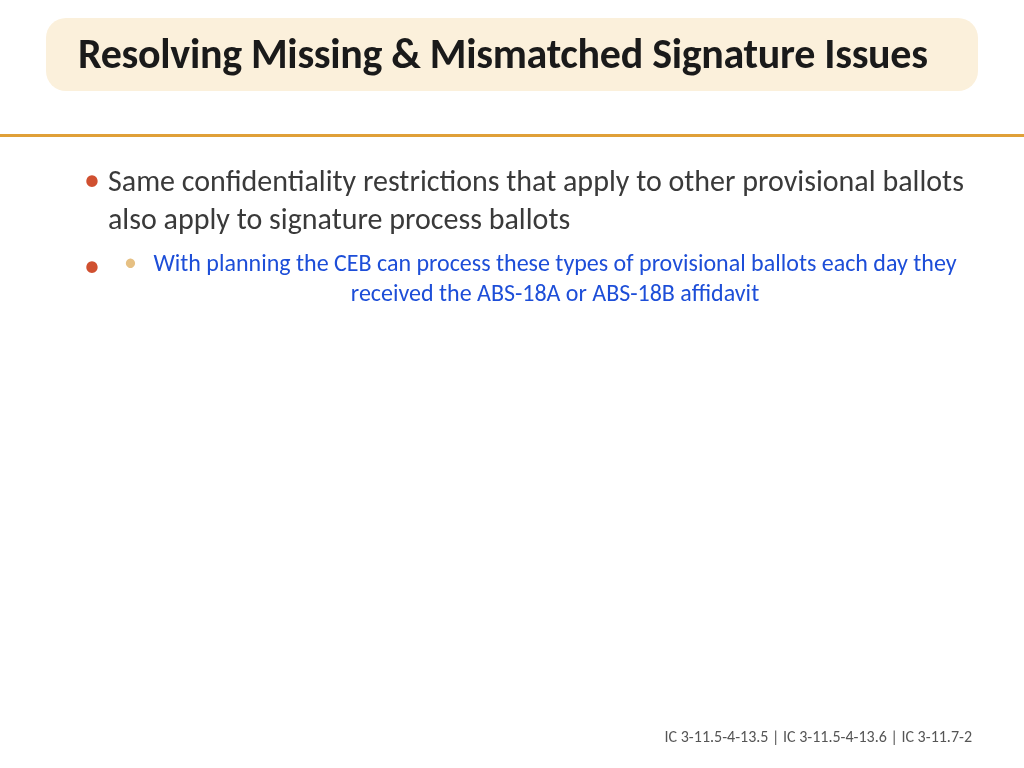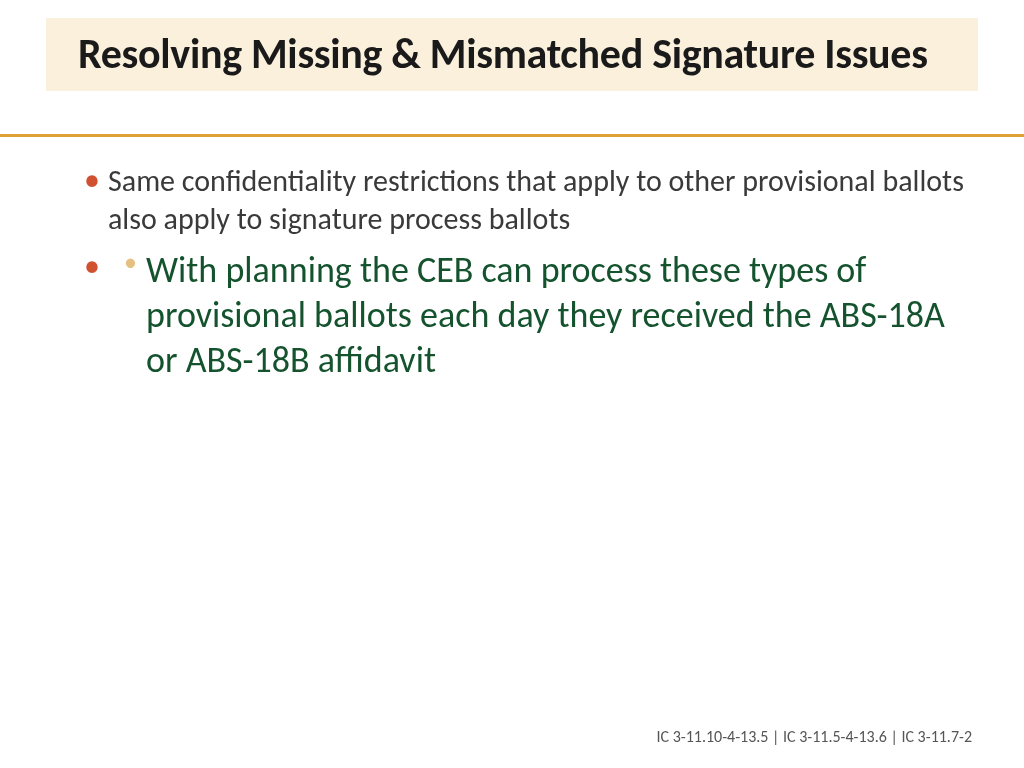--- a/index.html
+++ b/index.html
@@ -4,20 +4,21 @@
 <style>
   * { margin: 0; padding: 0; box-sizing: border-box; }
   html, body { width: 1024px; height: 768px; font-family: Calibri, "Segoe UI", Arial, sans-serif; background: #fff; color: #333; overflow: hidden; }
   .slide { position: relative; width: 1024px; height: 768px; }
   .title-band {
     position: absolute;
     left: 46px; top: 18px;
     width: 932px;
     background: #fbf0db;
     padding: 12px 32px 14px 32px;
+    border-radius: 20px;
   }
   .title-band h1 {
     font-size: 42px;
     font-weight: 700;
     color: #1a1a1a;
     line-height: 1.12;
     letter-spacing: -0.3px;
   }
   .rule {
     position: absolute;
@@ -43,25 +44,26 @@
   ul.primary > li::before {
     content: "•";
     position: absolute;
     left: 0; top: -2px;
     color: #d05030;
     font-size: 32px;
   }
   ul.secondary { list-style: none; margin-top: 6px; }
   ul.secondary > li {
     position: relative;
-    font-size: 36px;
-    color: #14532d;
+    font-size: 24px;
+    color: #1d4ed8;
     line-height: 1.26;
     padding-left: 22px;
     margin-left: 16px;
+    text-align: center;
   }
   ul.secondary > li::before {
     content: "•";
     position: absolute;
     left: 0; top: -2px;
     color: #e6c083;
     font-size: 26px;
   }
   .footer {
     position: absolute;
@@ -89,15 +91,15 @@
       <li>
         <ul class="secondary">
           <li>
             <span>With planning the CEB can process these types of provisional ballots each day they received the ABS-18A or ABS-18B affidavit</span>
           </li>
         </ul>
       </li>
     </ul>
   </div>
 
-  <div class="footer">IC 3-11.10-4-13.5 | IC 3-11.5-4-13.6 | IC 3-11.7-2</div>
+  <div class="footer">IC 3-11.5-4-13.5 | IC 3-11.5-4-13.6 | IC 3-11.7-2</div>
 
 </div>
 
 </body></html>

